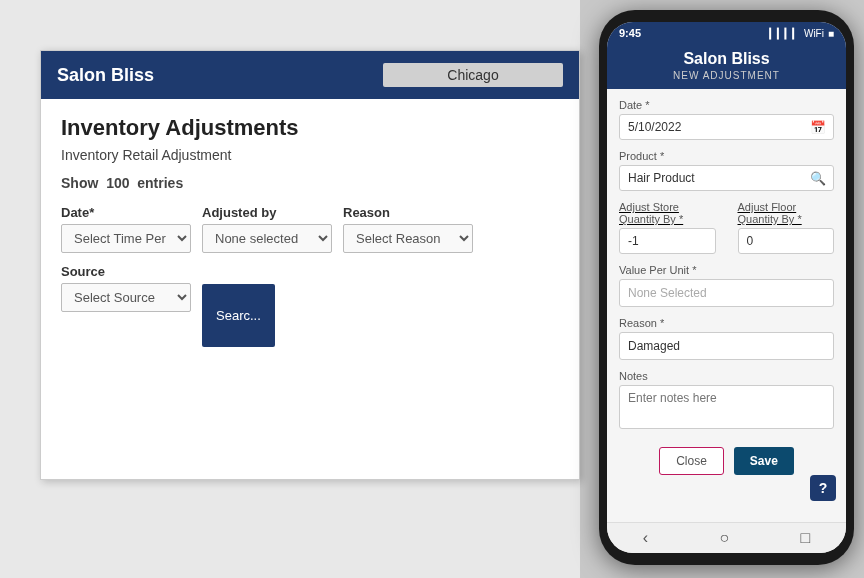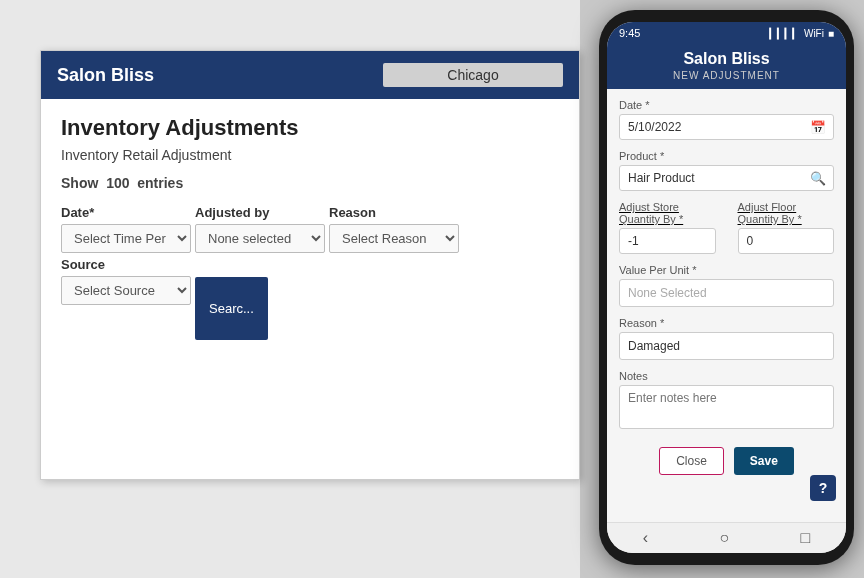--- a/index.html
+++ b/index.html
@@ -84,21 +84,21 @@
       color: #444;
       margin-bottom: 14px;
     }
 
     .show-entries span {
       font-weight: bold;
     }
 
     .filter-row {
       display: flex;
-      gap: 4px;
+      gap: 11px;
       align-items: flex-start;
       flex-wrap: wrap;
     }
 
     .filter-col label {
       display: block;
       font-size: 13px;
       font-weight: bold;
       color: #333;
       margin-bottom: 4px;
@@ -159,21 +159,21 @@
       background: #1e3a6e;
       color: white;
       display: flex;
       justify-content: space-between;
       align-items: center;
       padding: 4px 12px;
       font-size: 11px;
       height: 22px;
     }
 
-    .status-time { font-weight: normal; }
+    .status-time { font-weight: bold; }
     .status-icons { display: flex; gap: 4px; align-items: center; font-size: 10px; }
 
     .phone-app-header {
       background: #1e3a6e;
       color: white;
       text-align: center;
       padding: 6px 8px 8px;
     }
 
     .phone-app-title {

